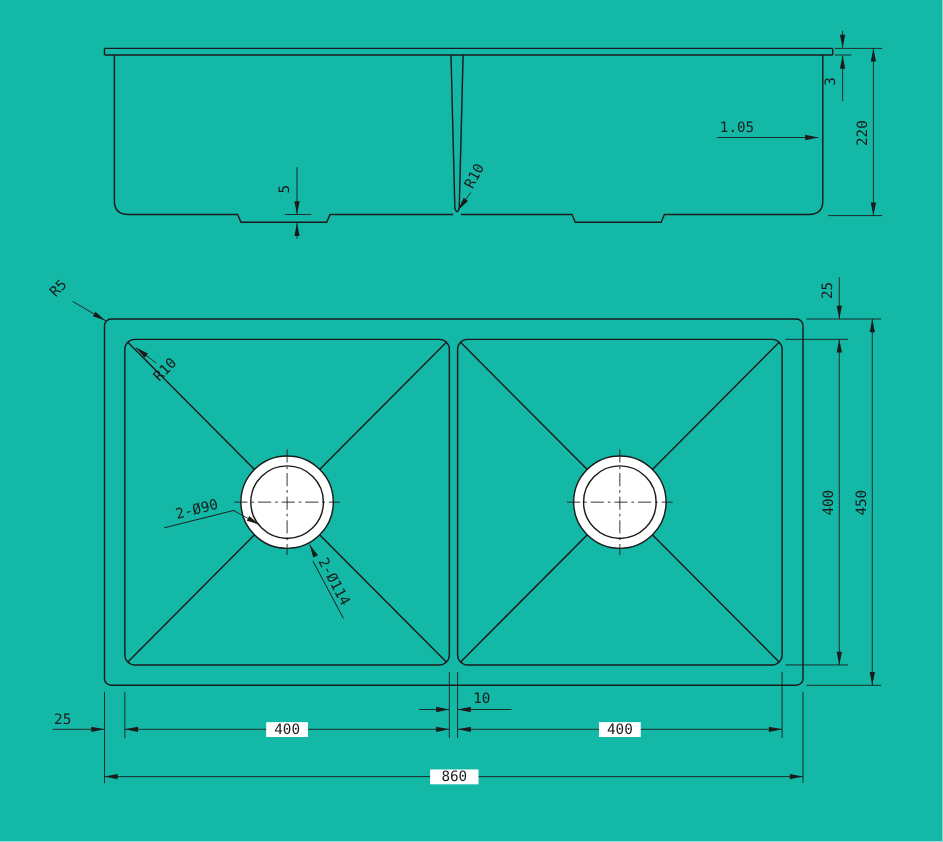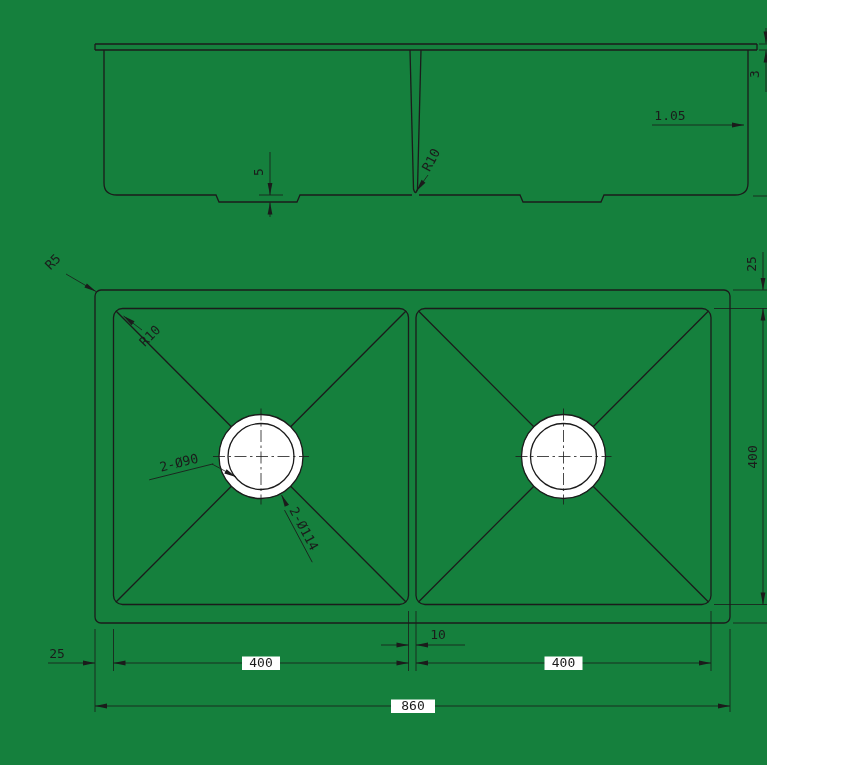--- a/index.html
+++ b/index.html
@@ -1,16 +1,16 @@
 <!DOCTYPE html>
 <html><head>
 <meta charset="utf-8">
 <style>
   html,body{margin:0;padding:0;background:#fff;}
-  .canvas{position:relative;width:767px;height:765px;background:#15803d;overflow:hidden;
+  .canvas{position:relative;width:857px;height:765px;background:#14b8a6;overflow:hidden;
           font-family:"DejaVu Sans Mono", monospace;}
   svg{display:block;}
   .outline{stroke:#1b1b1b;stroke-width:1.3;fill:none;}
   .thin{stroke:#1b1b1b;stroke-width:0.8;fill:none;}
   .center{stroke:#1b1b1b;stroke-width:0.8;fill:none;stroke-dasharray:12 3.5 2.5 3.5;}
   .lbl{font-family:"DejaVu Sans Mono", monospace;font-size:13px;fill:#1b1b1b;}
   .mask{fill:#ffffff;stroke:none;}
   .wfill{fill:#ffffff;stroke:#1b1b1b;stroke-width:1.3;}
 </style>
 </head>

